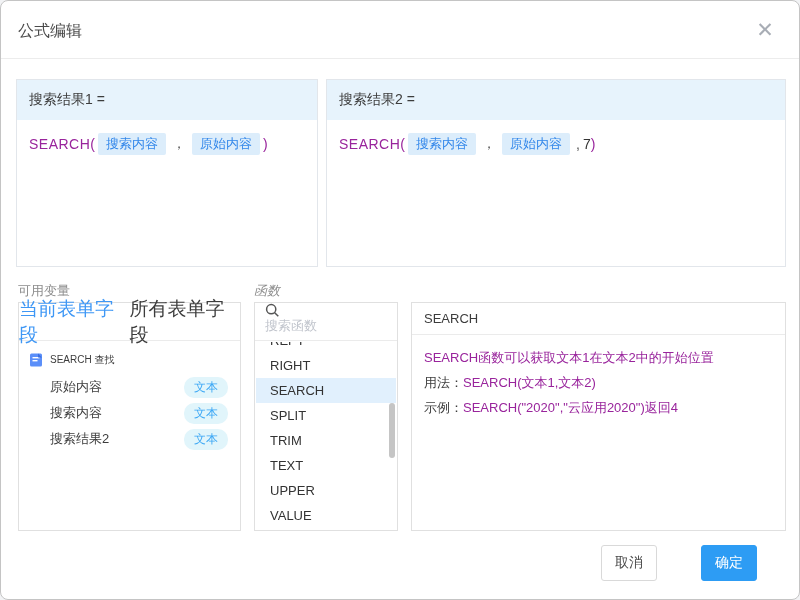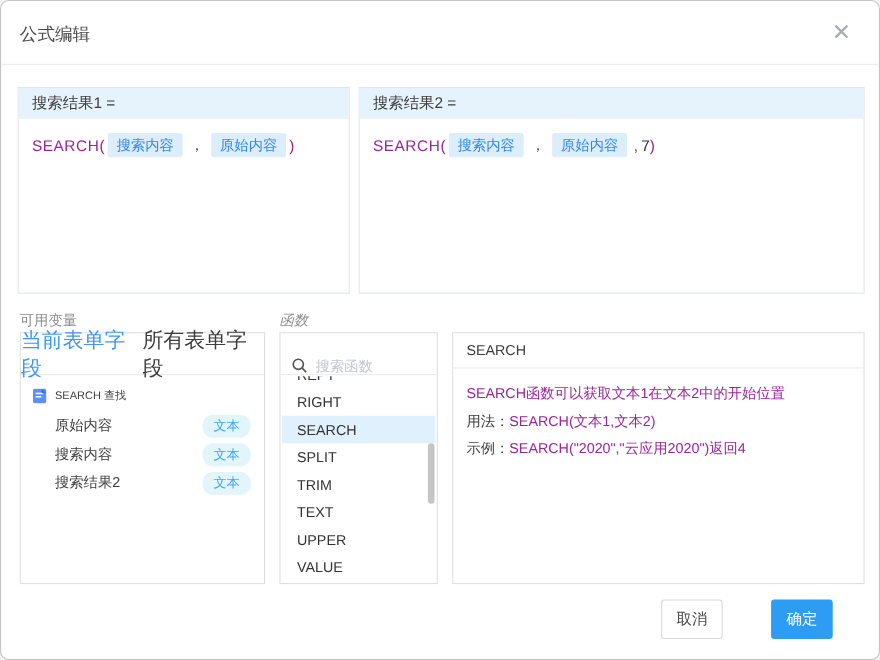--- a/index.html
+++ b/index.html
@@ -14,21 +14,21 @@
   
   .dlg-header { position:absolute; top:0; left:0; right:0; height:58px; border-bottom:1px solid #ececec; }
   .dlg-title { position:absolute; left:17px; top:20px; font-size:16px; color:#4a4a4a; }
   .dlg-close { position:absolute; right:22px; top:17px; width:24px; height:24px; cursor:pointer;
                color:#a8adb5; font-size:21px; line-height:24px; text-align:center; }
 
   
   .formula-panel { position:absolute; top:78px; height:188px; border:1px solid #e2e6eb; background:#fff; }
   .formula-panel.left  { left:15px;  width:302px; }
   .formula-panel.right { left:325px; width:460px; }
-  .formula-head { height:28px; background:#e7f3fc; padding:0 12px; display:flex; align-items:center;
+  .formula-head { height:40px; background:#e7f3fc; padding:0 12px; display:flex; align-items:center;
                   font-size:14px; color:#3c3c3c; }
   .formula-body { padding:13px 12px; font-size:14px; color:#333; display:flex; align-items:center; flex-wrap:wrap; }
   .fn-token  { color:#99249c; letter-spacing:0.5px; }
   .paren     { color:#99249c; }
   .arg-pill  { background:#dcedfb; color:#3186ea; border-radius:2px; padding:2px 8px; margin:0 3px; font-size:13px; }
   .comma     { color:#555; margin:0 3px; }
   .num-token { color:#333; }
 
   
   .section-label { position:absolute; font-size:13px; color:#8c8c8c; }
@@ -45,21 +45,21 @@
   .tabs { height:38px; border-bottom:1px solid #ebebeb; display:flex; }
   .tab { flex:1; display:flex; align-items:center; justify-content:center; font-size:19px; color:#3c3c3c; cursor:pointer; }
   .tab.active { color:#3e97f5; }
   .var-group { height:28px; display:flex; align-items:center; padding:0 10px; font-size:10px; color:#3c3c3c; margin-top:5px; }
   .doc-icon { width:14px; height:14px; margin-right:7px; flex:none; }
   .var-row { height:26px; display:flex; align-items:center; padding:0 12px 0 31px; font-size:13px; color:#3c3c3c; }
   .var-name { flex:1; }
   .type-badge { background:#e1f5fb; color:#3da8f5; font-size:12px; padding:2px 10px; border-radius:10px; }
 
   
-  .fn-search { height:38px; border-bottom:1px solid #ebebeb; display:flex; align-items:flex-end; padding:0 10px; }
+  .fn-search { height:38px; border-bottom:1px solid #ebebeb; display:flex; align-items:flex-start; padding:0 10px;flex-direction:column; }
   .search-icon { width:15px; height:15px; margin-right:7px; flex:none; }
   .fn-search input { border:none; outline:none; width:100%; font-size:13px; color:#333; background:transparent;
                      font-family:"Liberation Sans","DejaVu Sans",sans-serif; }
   .fn-search input::placeholder { color:#c0c4cc; }
   .fn-list { position:absolute; top:39px; bottom:1px; left:1px; right:1px; overflow:hidden; }
   .fn-item { height:25px; line-height:25px; padding-left:14px; font-size:13px; color:#333; cursor:pointer; }
   .fn-item:first-child { margin-top:-14px; }
   .fn-item.selected { background:#e1f0fd; }
   .fn-scrollbar { position:absolute; right:2px; top:100px; width:6px; height:55px; background:#c5c5c5; border-radius:3px; }
 

